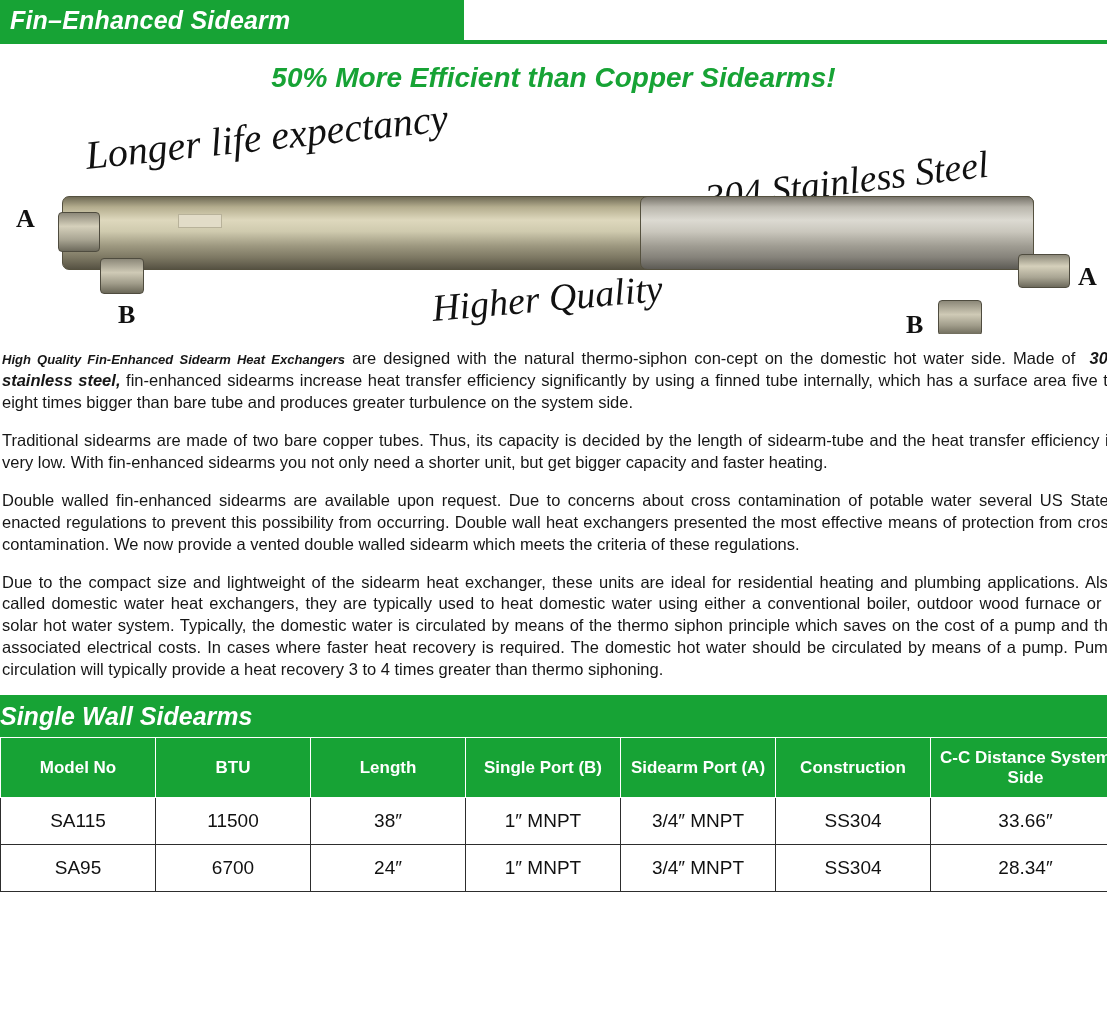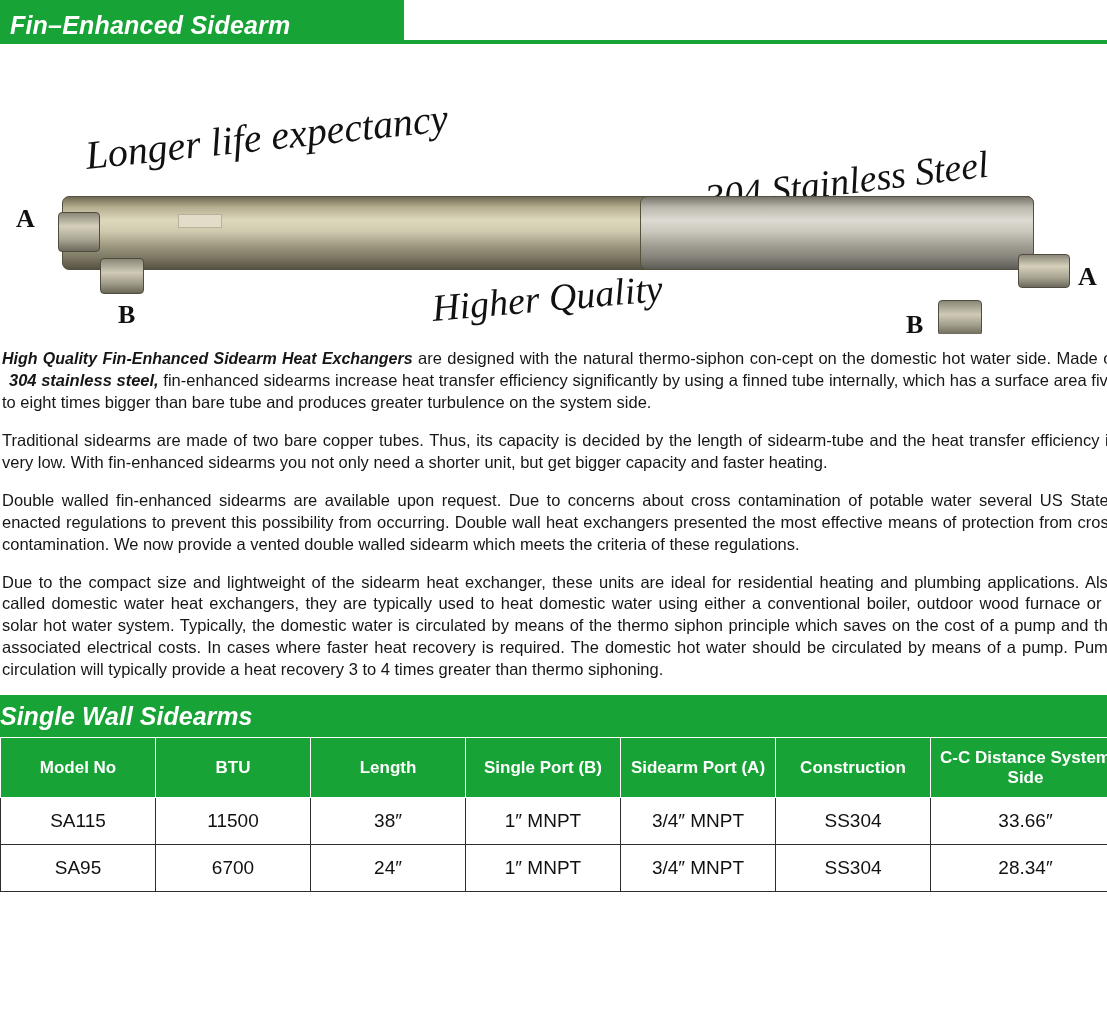--- a/index.html
+++ b/index.html
@@ -13,24 +13,24 @@
     overflow: hidden;
     font-family: "Liberation Sans", sans-serif;
     color: #1a1a1a;
   }
 
   
   .top-bar {
     height: 40px;
     background: #17a335;
     display: flex;
-    align-items: flex-end;
+    align-items: center;
     box-sizing: border-box;
     padding-left: 10px;
-    width: 404px;
+    width: 464px;
   }
   .top-bar-title {
     color: #ffffff;
     font-size: 25px;
     font-weight: bold;
     font-style: italic;
     letter-spacing: 0.2px;
     white-space: nowrap;
   }
   .top-bar-rule {
@@ -177,21 +177,21 @@
     font-size: 16.5px;
     line-height: 1.33;
     text-align: justify;
     color: #161616;
     width: 1115px;
   }
   .body-copy p:last-child { margin-bottom: 4px; }
   .lead-bold {
     font-weight: bold;
     font-style: italic;
-    font-size: 16px;
+    font-size: 13px;
   }
   .inline-bold-italic {
     font-weight: bold;
     font-style: italic;
     margin-left: 7px;
   }
 
   
   .section-bar {
     background: #17a335;
@@ -241,20 +241,21 @@
 </style>
 </head>
 <body>
 
 <div class="top-bar">
   <span class="top-bar-title">Fin–Enhanced Sidearm</span>
 </div>
 <div class="top-bar-rule"></div>
 
 <div class="hero">
+  <div class="hero-headline">50% More Efficient than Copper Sidearms!</div>
 
   <div class="hero-note note-longer">Longer life expectancy</div>
   <div class="hero-note note-304">304 Stainless Steel</div>
   <div class="hero-note note-higher">Higher Quality</div>
 
   <div class="tube-main"></div>
   <div class="tube-main right-part"></div>
   <div class="tube-cap cap-left-a"></div>
   <div class="tube-cap cap-right-a"></div>
   <div class="port-b port-b-left"></div>

